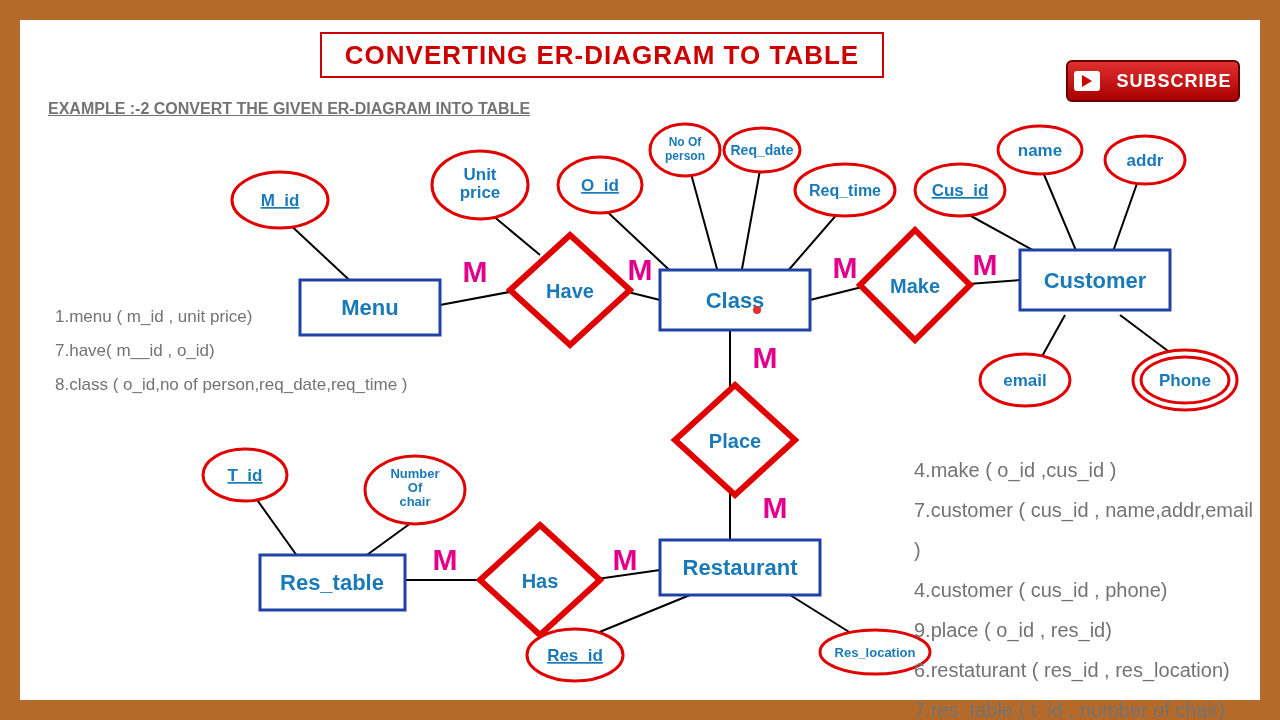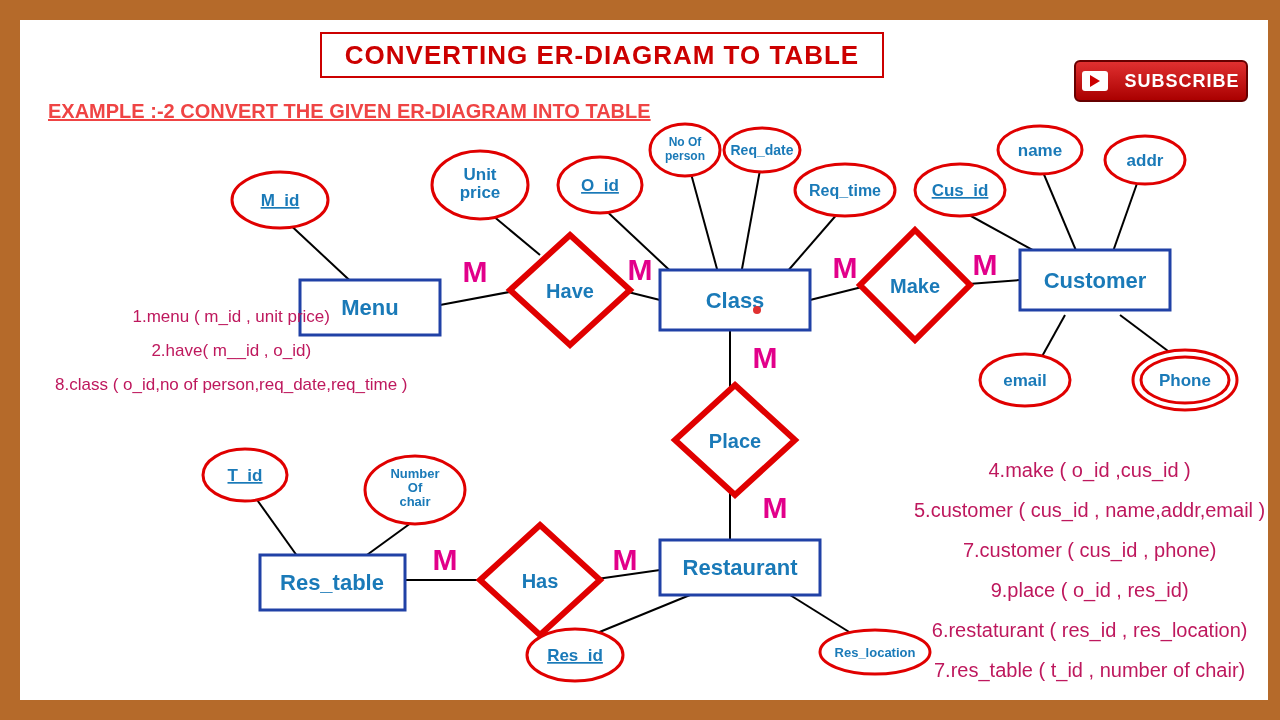--- a/index.html
+++ b/index.html
@@ -12,21 +12,20 @@
     position: relative;
     overflow: hidden;
   }
   .canvas {
     position: absolute;
     left: 20px;
     top: 20px;
     width: 1240px;
     height: 680px;
     background: #fff;
-    padding-left: 8px;
   }
   .title-box {
     position: absolute;
     left: 300px;
     top: 12px;
     width: 560px;
     height: 42px;
     border: 2px solid #c00;
     text-align: center;
     line-height: 42px;
@@ -65,39 +64,38 @@
   .tri {
     width: 0; height: 0;
     border-left: 10px solid #c00;
     border-top: 6px solid transparent;
     border-bottom: 6px solid transparent;
   }
   .example {
     position: absolute;
     left: 28px;
     top: 80px;
-    color: #ef4444;
+    color: #737373;
     font-weight: bold;
-    font-size: 20px;
+    font-size: 16px;
     text-decoration: underline;
   }
   svg.diagram {
     position: absolute;
     left: 0;
     top: 0;
     width: 1240px;
     height: 680px;
   }
   .notes {
     position: absolute;
-    color: #be185d;
+    color: #737373;
     font-size: 17px;
     line-height: 2.0;
     font-family: Arial, sans-serif;
-    text-align: center;
   }
   .red-dot {
     position: absolute;
     width: 8px; height: 8px;
     background: #e03030;
     border-radius: 50%;
   }
 </style>
 </head>
 <body>
@@ -240,26 +238,26 @@
       <text x="755" y="498">M</text>
       <text x="425" y="550">M</text>
       <text x="605" y="550">M</text>
     </g>
   </svg>
 
   <div class="red-dot" style="left:733px; top:286px;"></div>
 
   <div class="notes" style="left:35px; top:280px;">
     <div>1.menu ( m_id , unit price)</div>
-    <div>2.have( m__id   , o_id)</div>
+    <div>7.have( m__id   , o_id)</div>
     <div>8.class ( o_id,no of person,req_date,req_time )</div>
   </div>
 
   <div class="notes" style="left:894px; top:430px; font-size:20px; line-height:2.0;">
     <div>4.make ( o_id ,cus_id )</div>
-    <div>5.customer ( cus_id , name,addr,email )</div>
-    <div>7.customer ( cus_id , phone)</div>
+    <div>7.customer ( cus_id , name,addr,email )</div>
+    <div>4.customer ( cus_id , phone)</div>
     <div>9.place ( o_id , res_id)</div>
     <div>6.restaturant ( res_id , res_location)</div>
     <div>7.res_table ( t_id  , number of chair)</div>
   </div>
 
 </div>
 
 </body></html>

